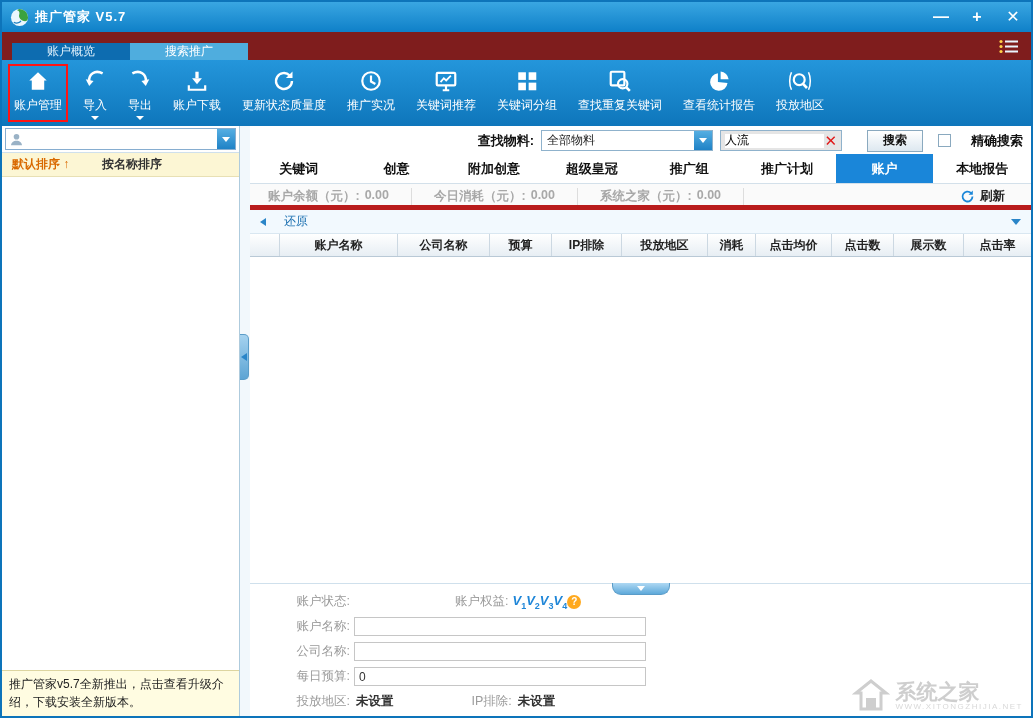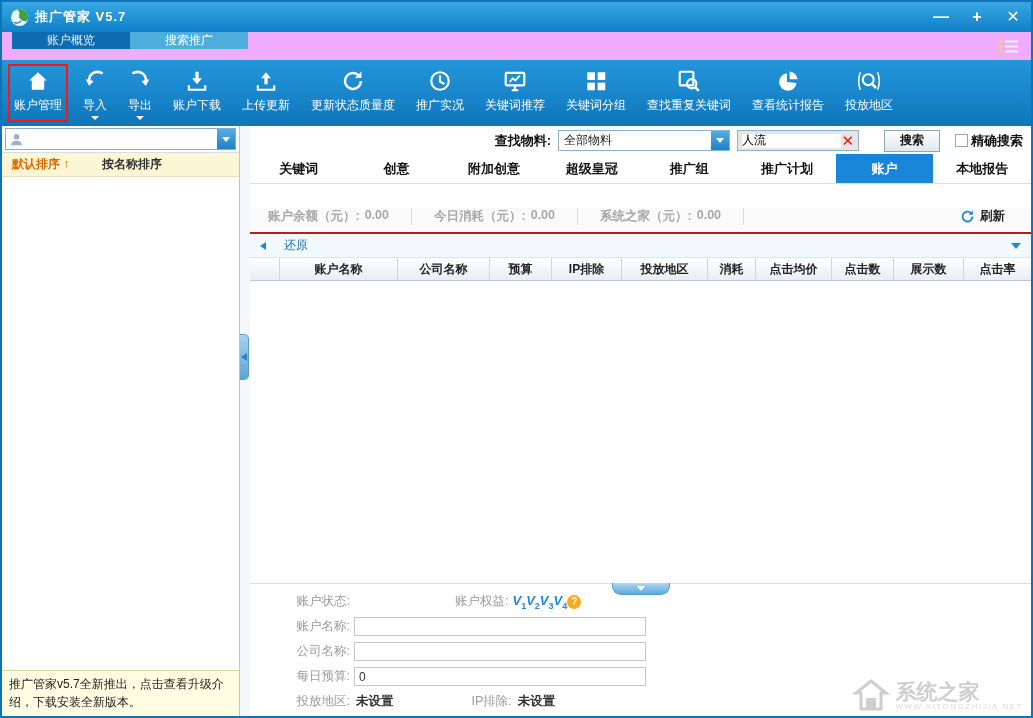--- a/index.html
+++ b/index.html
@@ -7,21 +7,21 @@
   .window { position:relative; width:1033px; height:718px; border:2px solid #0d74ba; background:#fff; overflow:hidden; }
 
   
   .titlebar { height:30px; background:linear-gradient(#39a6e2,#0f80c8); display:flex; align-items:center; padding:0 8px; }
   .logo { width:19px; height:19px; margin-right:6px; flex:0 0 auto; }
   .title { color:#fff; font-weight:bold; font-size:13px; letter-spacing:1px; }
   .win-controls { margin-left:auto; display:flex; gap:16px; align-items:center; }
   .win-btn { color:#fff; font-size:16px; font-weight:bold; width:20px; text-align:center; cursor:pointer; line-height:1; }
 
   
-  .tabbar { height:28px; background:#f0abfc; display:flex; align-items:flex-start; padding-left:10px; }
+  .tabbar { height:28px; background:#7f1d1d; display:flex; align-items:flex-end; padding-left:10px; }
   .nav-tab { width:118px; display:flex; align-items:center; justify-content:center; color:#dff0fb; font-size:12px; background:#0d6cb0; cursor:pointer; }
   .nav-tab.active { background:#4fadde; color:#fff; }
   .menu-icon { margin-left:auto; margin-right:12px; align-self:center; cursor:pointer; }
 
   
   .toolbar { height:66px; background:linear-gradient(#2496db,#0e76bb); display:flex; align-items:center; padding:0 6px; gap:9px; }
   .tool { height:58px; padding:3px 6px 0; display:flex; flex-direction:column; align-items:center; color:#fff; cursor:pointer; }
   .tool .ticon { height:28px; display:flex; align-items:center; justify-content:center; }
   .tool .tlabel { font-size:12px; white-space:nowrap; margin-top:2px; }
   .tool.highlight { border:2px solid #ff1414; padding:1px 4px 0; }
@@ -55,29 +55,29 @@
 
   .filter-bar { height:28px; display:flex; align-items:center; justify-content:flex-end; gap:7px; padding:3px 8px 2px; }
   .filter-label { font-size:13px; font-weight:bold; color:#111; }
   .material-select { width:172px; height:21px; border:1px solid #8fb2cc; display:flex; align-items:center; background:#fff; cursor:pointer; }
   .material-select .sel-text { flex:1; font-size:12px; padding-left:5px; color:#222; }
   .sel-btn { width:18px; height:100%; background:linear-gradient(#55aee2,#1f82c6); display:flex; align-items:center; justify-content:center; }
   .keyword-box { width:122px; height:21px; border:1px solid #8fb2cc; display:flex; align-items:center; background:#e5e5e5; padding:0 4px; }
   .keyword-box input { flex:1; border:none; outline:none; font-size:12px; min-width:0; }
   .clear-x { color:#e01818; font-size:15px; font-weight:bold; cursor:pointer; line-height:1; }
   .search-btn { width:56px; height:22px; border:1px solid #8aa9bf; background:linear-gradient(#ffffff,#dde8f0); font-size:12px; font-weight:bold; color:#111; cursor:pointer; margin-left:18px; }
-  .exact-wrap { display:flex; align-items:center; gap:3px; margin-left:8px; }
+  .exact-wrap { display:flex; align-items:center; gap:20px; margin-left:8px; }
   .checkbox { width:13px; height:13px; border:1px solid #8aa9bf; background:#fff; cursor:pointer; }
   .exact-label { font-size:13px; font-weight:bold; color:#111; }
 
   .content-tabs { height:30px; display:flex; align-items:stretch; border-bottom:1px solid #d3e0ea; }
   .ctab { flex:1; display:flex; align-items:center; justify-content:center; font-size:13px; font-weight:bold; color:#111; cursor:pointer; white-space:nowrap; }
   .ctab.active { background:#1a86d9; color:#fff; }
 
-  .stats-row { height:26px; display:flex; align-items:flex-start; background:#fafafa; border-bottom:2px solid #b91c1c; font-size:12.5px; font-weight:bold; color:#a8a8a8; padding:0 12px;margin-top:24px; }
+  .stats-row { height:26px; display:flex; align-items:flex-end; background:#fafafa; border-bottom:5px solid #b91c1c; font-size:12.5px; font-weight:bold; color:#a8a8a8; padding:0 12px; }
   .stat-group { display:flex; gap:5px; padding:0 22px; border-right:1px solid #ddd; }
   .stat-group:first-child { padding-left:6px; }
   .stat-group:last-of-type { border-right:none; }
   .refresh-wrap { margin-left:auto; display:flex; align-items:center; gap:5px; cursor:pointer; margin-right:14px; }
   .refresh-label { color:#222; font-size:12.5px; font-weight:bold; }
 
   .restore-row { height:24px; display:flex; align-items:center; background:#f2f9fe; border-bottom:1px solid #d9e7f1; padding:0 10px; }
   .restore-link { display:flex; align-items:center; gap:18px; color:#1a6fb0; font-size:12px; cursor:pointer; }
   .caret-left-b { width:0; height:0; border-top:4px solid transparent; border-bottom:4px solid transparent; border-right:6px solid #2a85c8; }
   .caret-down-b { width:0; height:0; border-left:5px solid transparent; border-right:5px solid transparent; border-top:6px solid #2a85c8; margin-left:auto; cursor:pointer; }
@@ -174,30 +174,20 @@
             <rect x="9.5" y="2.5" width="3" height="6" fill="#fff"></rect>
             <path d="M6.5 8.5h9L11 14z" fill="#fff"></path>
             <path d="M3.5 15v4h15v-4" stroke="#fff" stroke-width="2" fill="none"></path>
           </svg>
       </span>
       <span class="tlabel">账户下载</span>
     </div>
     <div class="tool">
       <span class="ticon">
         <svg width="24" height="24" viewBox="0 0 22 22">
-            <rect x="9.5" y="8" width="3" height="6" fill="#fff"></rect>
-            <path d="M6.5 8.5h9L11 3z" fill="#fff"></path>
-            <path d="M3.5 15v4h15v-4" stroke="#fff" stroke-width="2" fill="none"></path>
-          </svg>
-      </span>
-      <span class="tlabel">上传更新</span>
-    </div>
-    <div class="tool">
-      <span class="ticon">
-        <svg width="24" height="24" viewBox="0 0 22 22">
             <path d="M18.3 11a7.3 7.3 0 1 1-2.2-5.2" stroke="#fff" stroke-width="2.2" fill="none"></path>
             <path d="M18.8 2.2v6h-6z" fill="#fff"></path>
           </svg>
       </span>
       <span class="tlabel">更新状态质量度</span>
     </div>
     <div class="tool">
       <span class="ticon">
         <svg width="24" height="24" viewBox="0 0 22 22">
             <circle cx="11" cy="11" r="8" stroke="#fff" stroke-width="2" fill="none"></circle>

